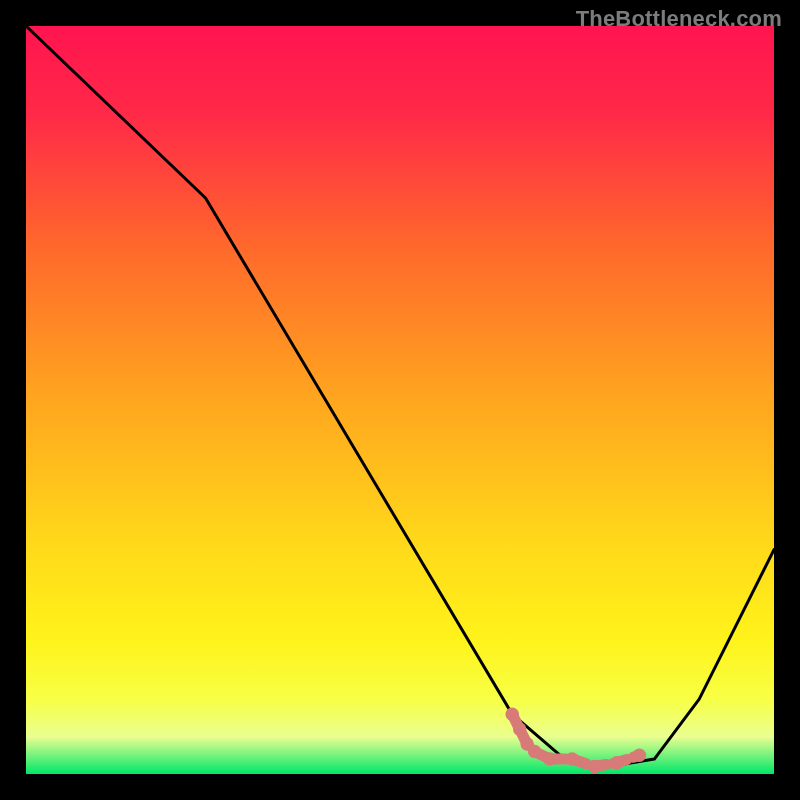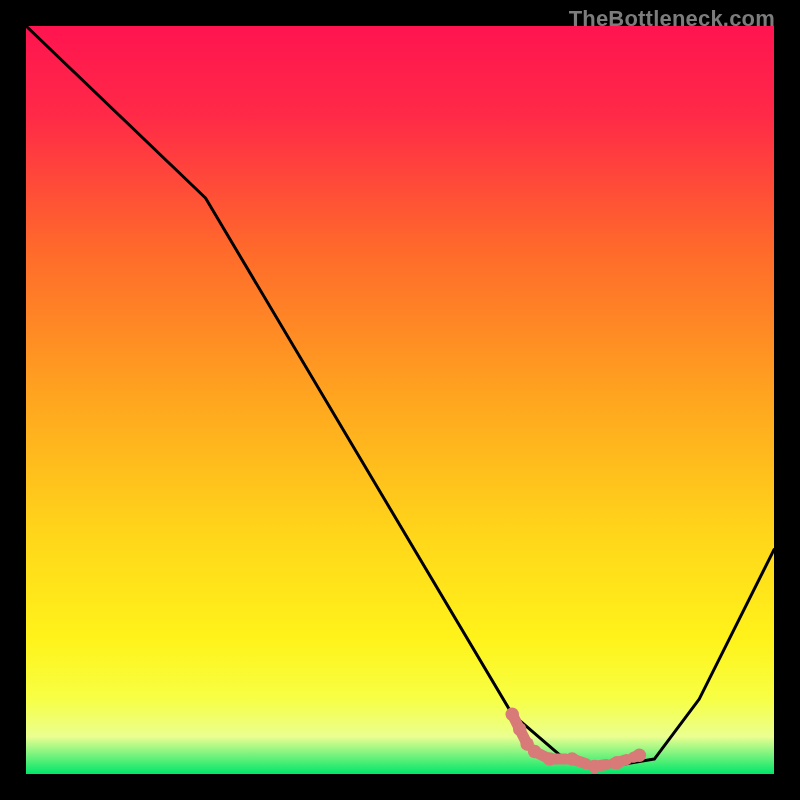--- a/index.html
+++ b/index.html
@@ -13,21 +13,21 @@
   }
   .frame {
     position: relative;
     width: 800px;
     height: 800px;
     background: #000;
   }
   .watermark {
     position: absolute;
     top: 6px;
-    right: 25px;
+    right: 18px;
     color: #7c7c7c;
     font-size: 22px;
     font-weight: 600;
     letter-spacing: 0.2px;
     z-index: 3;
   }
   .plot {
     position: absolute;
     left: 26px;
     top: 26px;

